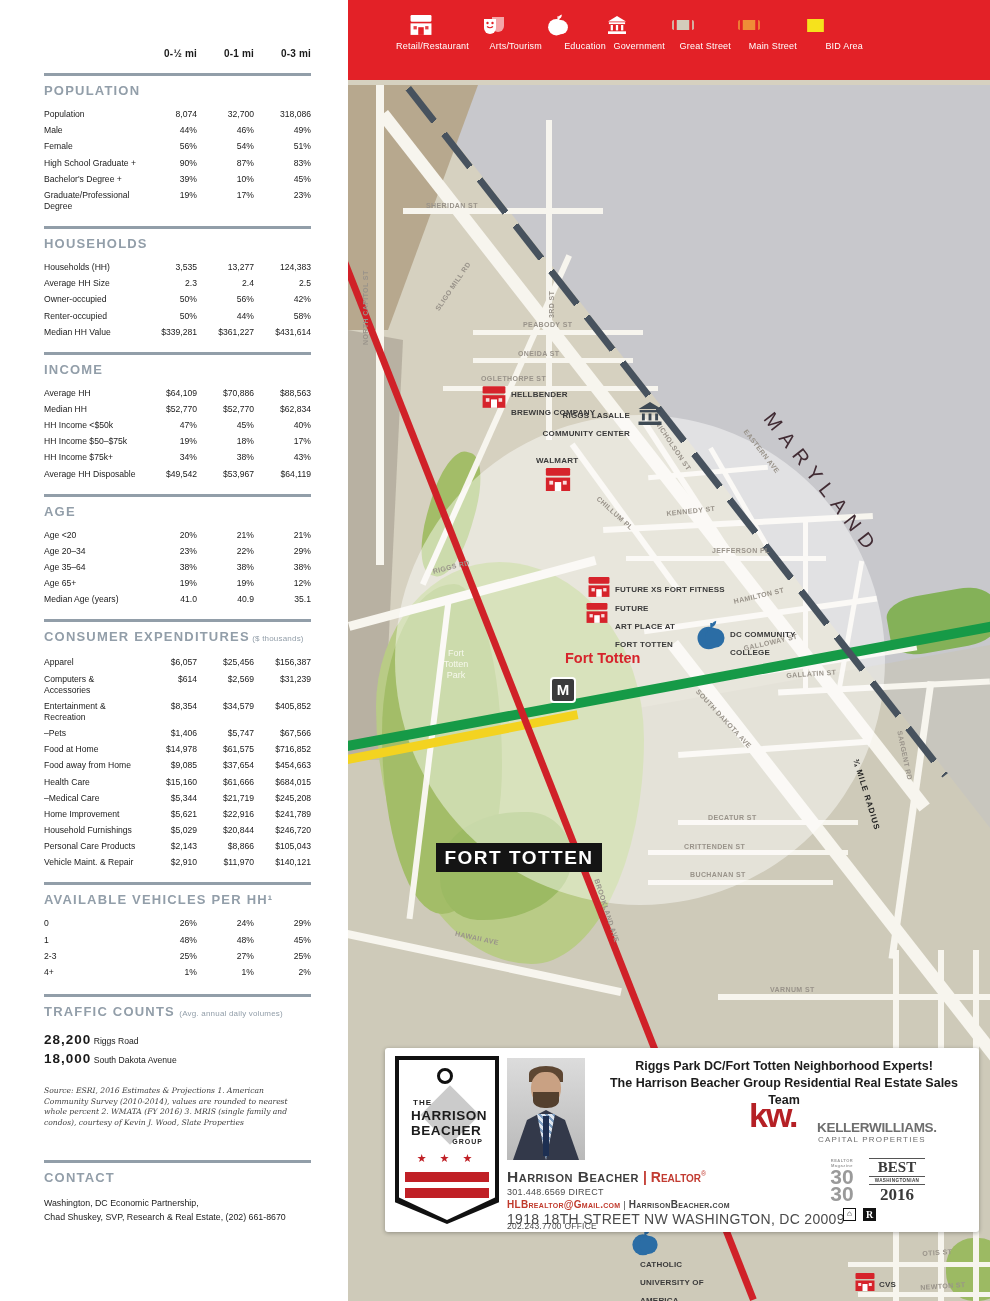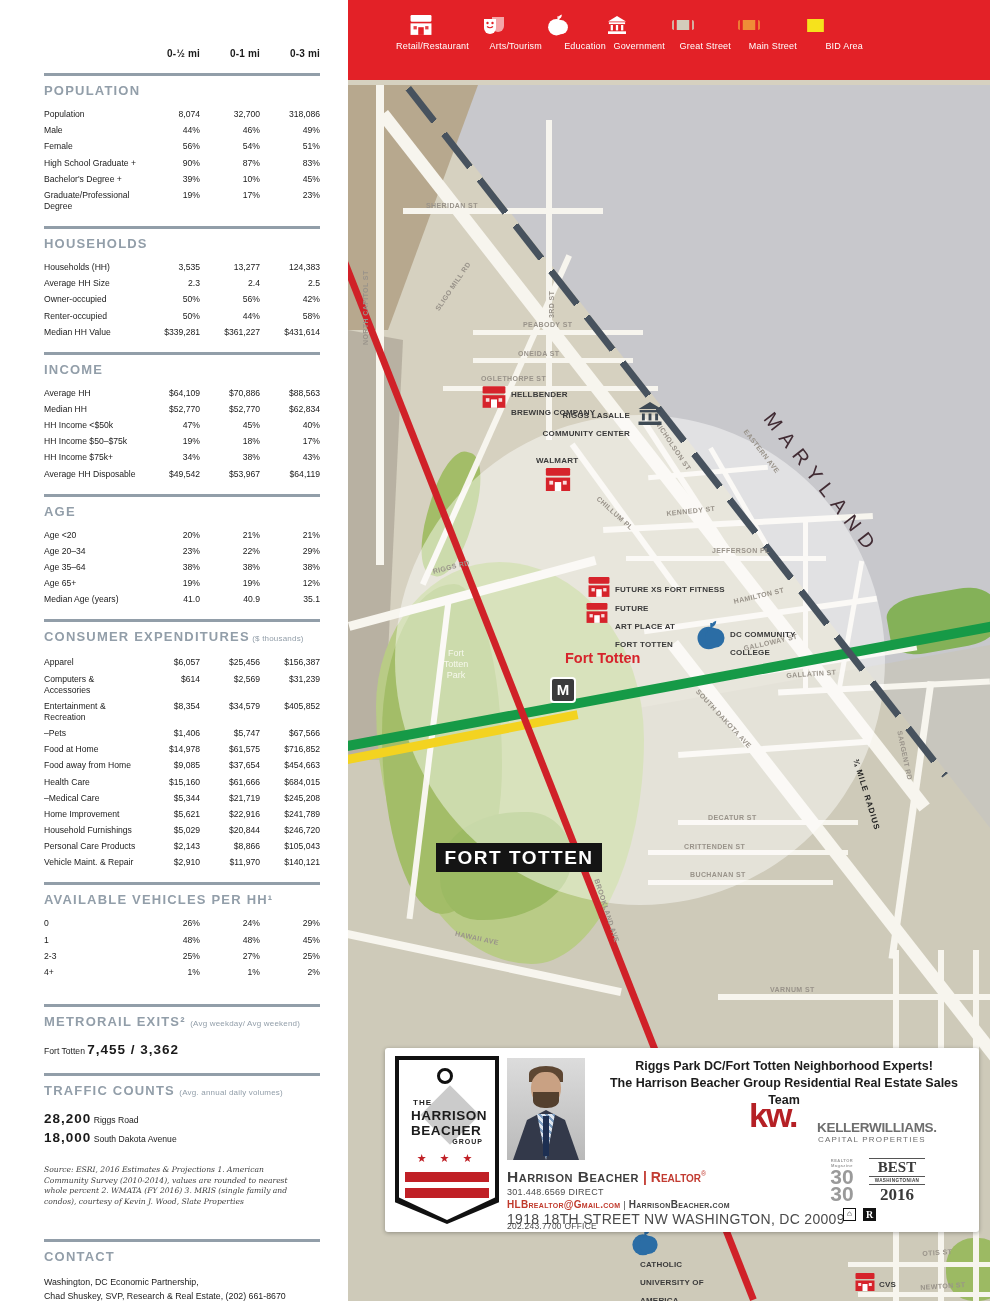--- a/index.html
+++ b/index.html
@@ -1,21 +1,21 @@
 <!DOCTYPE html>
 <html><head>
 <meta charset="utf-8">
 <style>
   *{box-sizing:border-box;margin:0;padding:0}
   html,body{background:#e9e9e9}
   body{font-family:"Liberation Sans",sans-serif;-webkit-font-smoothing:antialiased}
   .page{position:relative;width:990px;height:1301px;background:#fff;overflow:hidden;margin:0 auto}
 
   
-  .sidebar{position:absolute;left:0;top:0;width:348px;height:1097px;background:#fff;padding:48px 28px 0 44px;color:#1a1a1a}
+  .sidebar{position:absolute;left:0;top:0;width:348px;height:1097px;background:#fff;padding:48px 37px 0 44px;color:#1a1a1a}
   .col-heads{display:flex;font-weight:bold;font-size:10px;letter-spacing:.2px;margin-bottom:6px}
   .col-heads .tlabel{width:96px}
   .colhead{flex:1;text-align:right}
   .sec{border-top:3px solid #929ea9;padding-top:7px;margin-top:14px}
   .sec-head{margin-bottom:11px;line-height:14px}
   .sec-title{font-weight:bold;font-size:13px;letter-spacing:1.2px;color:#929ea9}
   .sec-note{font-size:8px;color:#929ea9;letter-spacing:.2px}
   .trow{display:flex;align-items:flex-start;margin-bottom:5.2px;line-height:11px;font-size:8.6px}
   .tlabel{width:96px;padding-right:4px}
   .tval{flex:1;text-align:right;white-space:nowrap}
@@ -362,30 +362,20 @@
           </div>
           <div class="trow">
             <div class="tlabel">4+</div>
             <div class="tval">1%</div>
             <div class="tval">1%</div>
             <div class="tval">2%</div>
           </div>
         </div>
       </div>
 
-    <div class="sec metro">
-      <div class="sec-head">
-        <span class="sec-title">METRORAIL EXITS²</span>
-        <span class="sec-note">(Avg weekday/ Avg weekend)</span>
-      </div>
-      <div class="big-line">
-        <span>Fort Totten</span>
-        <span class="big-num">7,455 / 3,362</span>
-      </div>
-    </div>
 
     <div class="sec traffic">
       <div class="sec-head">
         <span class="sec-title">TRAFFIC COUNTS</span>
         <span class="sec-note">(Avg. annual daily volumes)</span>
       </div>
       <div class="traffic-line">
         <span class="big-num">28,200</span>
         <span>Riggs Road</span>
       </div>

